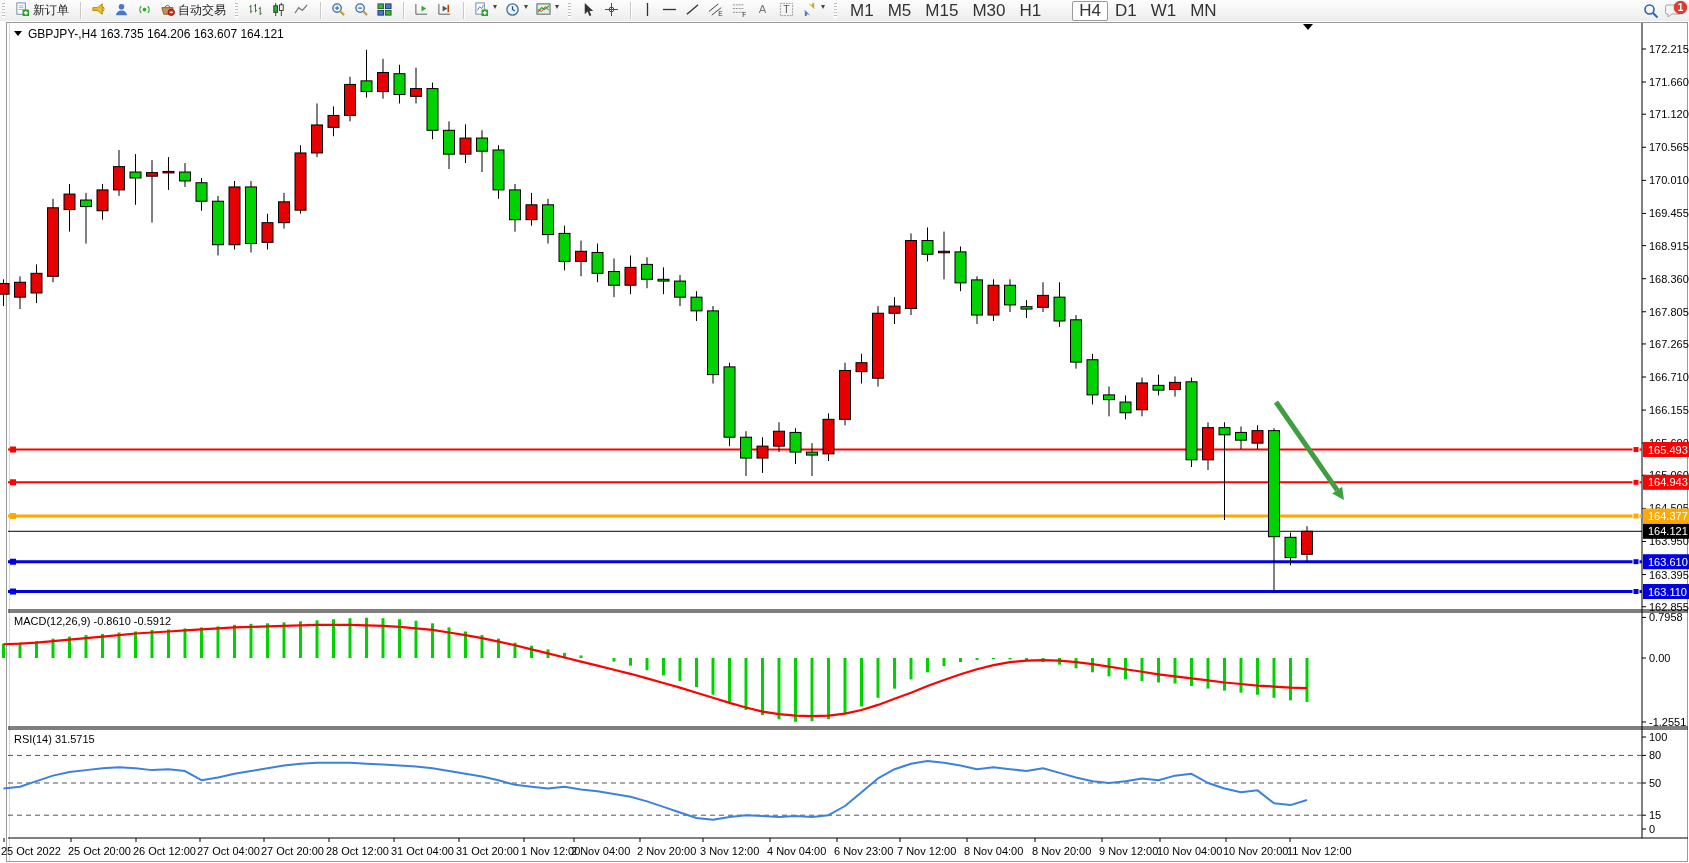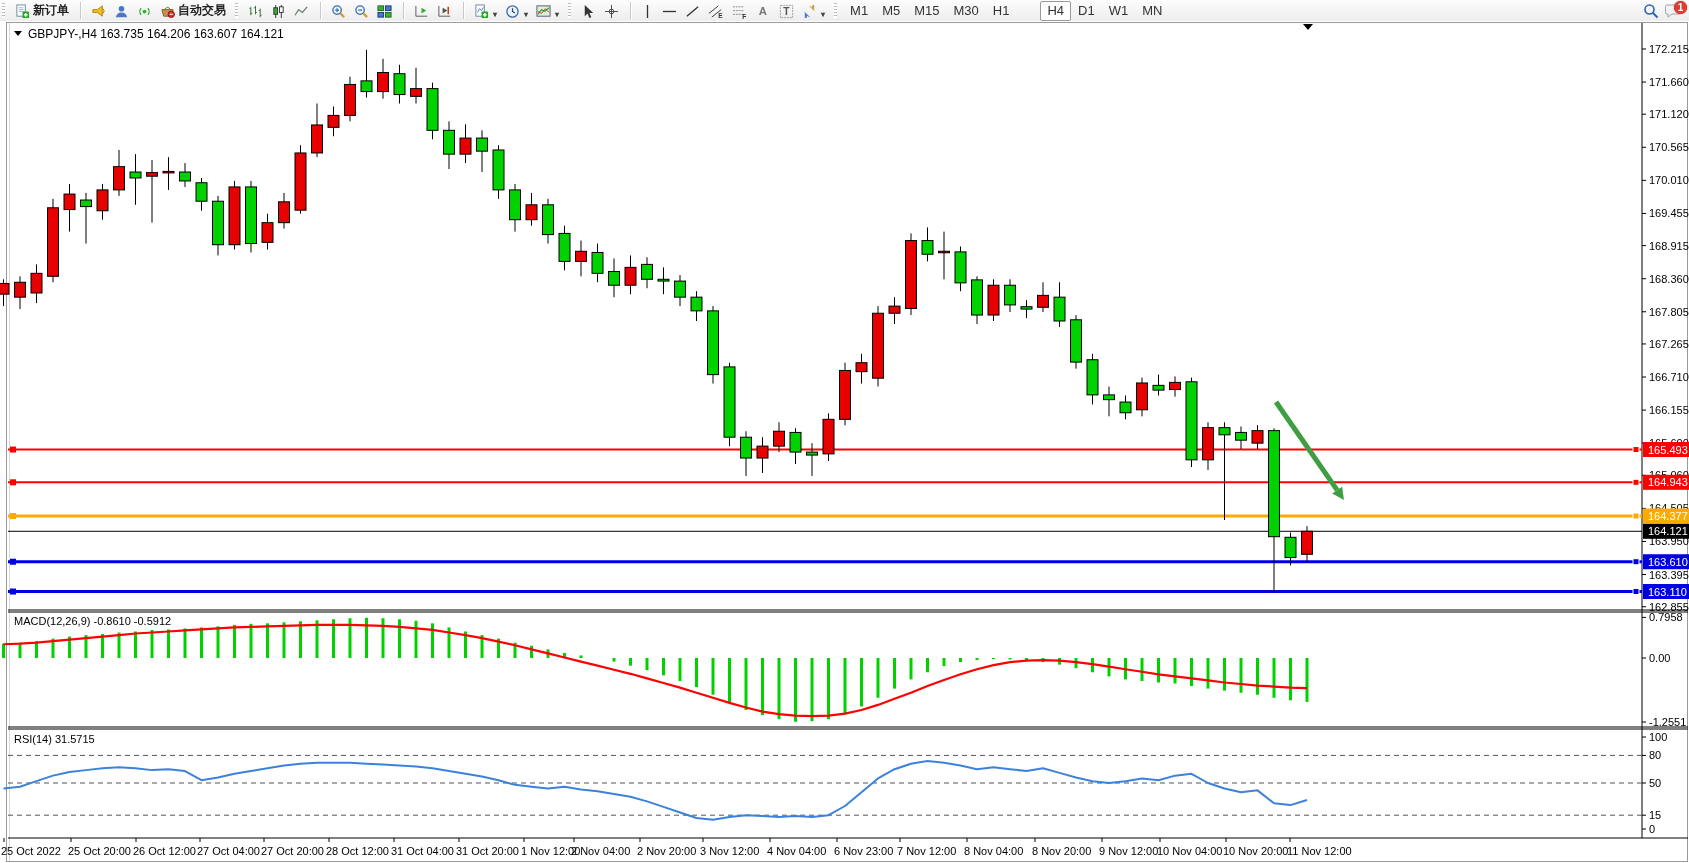--- a/index.html
+++ b/index.html
@@ -6,25 +6,25 @@
     font-family:"Liberation Sans",sans-serif;-webkit-font-smoothing:antialiased;}
   #app{position:relative;width:1689px;height:863px;background:#fff;}
   
   #toolbar{position:absolute;left:0;top:0;width:1689px;height:21px;
     background:linear-gradient(#fdfdfd,#ededed);border-bottom:1px solid #c6c6c6;
     display:flex;align-items:center;font-size:12px;color:#222;user-select:none;}
   .tb-group{display:flex;align-items:center;height:21px;padding:0 3px;}
   .tb-sep{width:1px;height:17px;background:#c9c9c9;border-right:1px solid #ffffff;margin:0 2px 0 4px;}
   .grip{width:3px;height:15px;margin:0 3px 0 2px;
     background:repeating-linear-gradient(#bbb 0 1px,#fff 1px 3px);}
-  .tb-btn{display:flex;align-items:flex-end;gap:3px;padding:1px 4px;border-radius:2px;height:17px;font-weight:bold;}
+  .tb-btn{display:flex;align-items:flex-start;gap:3px;padding:1px 4px;border-radius:2px;height:17px;}
   .tb-btn svg{display:block}
   .caret{font-size:8px;color:#444;margin-left:1px;}
   .tf-btn{padding:1px 6px;height:16px;display:flex;align-items:center;border:1px solid transparent;
-    color:#333;font-size:13px;}
+    color:#333;font-size:17px;}
   .tf-btn.active{background:#fff;border:1px solid #9a9a9a;border-radius:2px;margin-left:24px;}
   #tb-right{margin-left:auto;display:flex;align-items:center;gap:6px;padding-right:6px;}
   #chat-badge{position:relative;width:18px;height:16px;}
   #badge-count{position:absolute;right:-4px;top:-2px;min-width:13px;height:13px;border-radius:8px;
     background:#e03c31;color:#fff;font-size:10px;font-weight:bold;display:flex;align-items:center;
     justify-content:center;box-shadow:0 0 1px #900;}
   
   #chart-svg{position:absolute;left:0;top:0;}
   text{font-family:"Liberation Sans",sans-serif;}
 </style>

